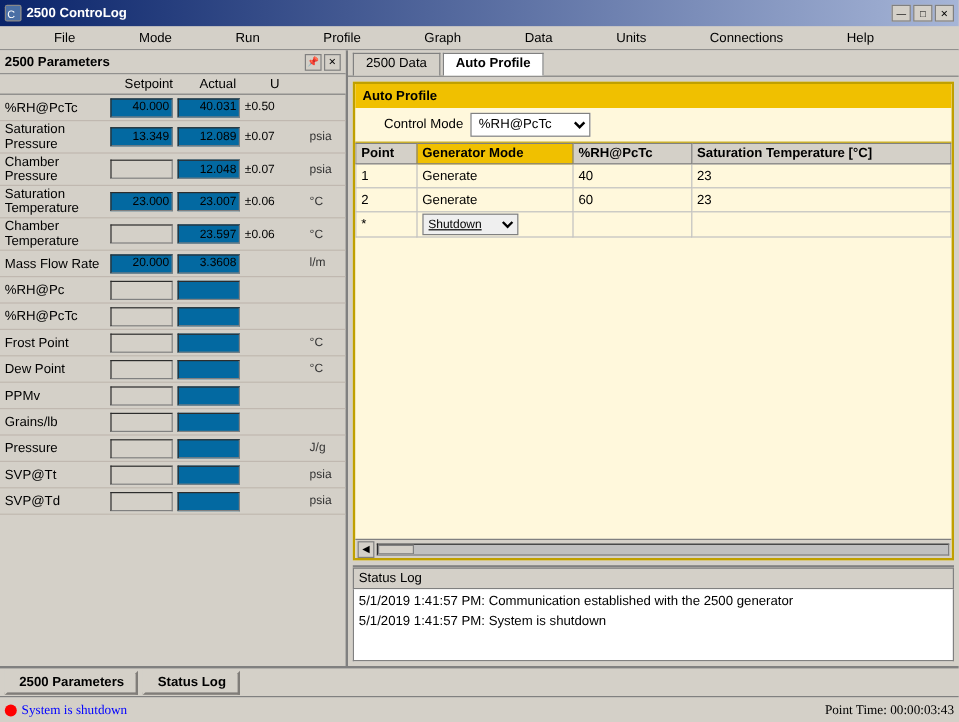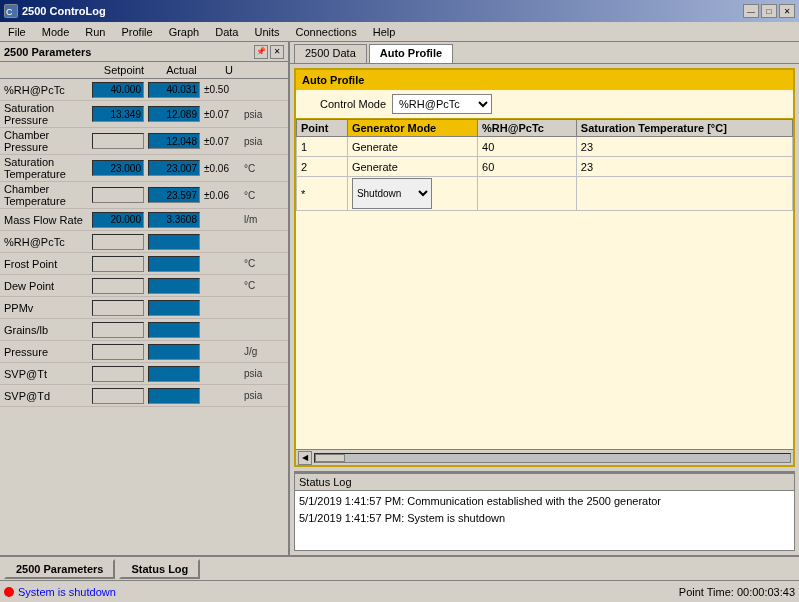--- a/index.html
+++ b/index.html
@@ -8,42 +8,42 @@
     
     .title-bar { background: linear-gradient(to right, #0a246a, #a6b5d7); color: white; height: 22px; display: flex; align-items: center; padding: 0 4px; justify-content: space-between; }
     .title-bar-left { display: flex; align-items: center; gap: 4px; }
     .title-bar-icon { width: 14px; height: 14px; background: #888; border-radius: 2px; display: flex; align-items: center; justify-content: center; font-size: 8px; color: white; }
     .title-bar-title { font-size: 11px; font-weight: bold; }
     .title-bar-controls { display: flex; gap: 2px; }
     .title-btn { width: 16px; height: 14px; background: #d4d0c8; border: 1px solid #808080; display: flex; align-items: center; justify-content: center; font-size: 8px; cursor: pointer; color: #000; }
 
     
     .menu-bar { background: #d4d0c8; height: 20px; display: flex; align-items: center; border-bottom: 1px solid #808080; }
-    .menu-item { padding: 2px 8px; cursor: pointer; font-size: 11px; }
+    .menu-item { padding: 2px 8px; cursor: pointer; font-size: 11px; margin-left: 37px; }
 
     
     .main-content { display: flex; height: calc(602px - 22px - 20px - 25px - 22px); }
 
     
     .left-panel { width: 290px; background: #d4d0c8; border-right: 2px solid #808080; display: flex; flex-direction: column; }
     .panel-header { background: #d4d0c8; border-bottom: 1px solid #808080; padding: 2px 4px; display: flex; justify-content: space-between; align-items: center; height: 20px; }
     .panel-header-title { font-size: 11px; font-weight: bold; }
     .panel-header-controls { display: flex; gap: 2px; }
 
     
     .params-table-header { display: grid; grid-template-columns: 90px 60px 55px 40px 30px; padding: 2px 4px; background: #d4d0c8; border-bottom: 1px solid #808080; }
     .params-table-header span { font-size: 11px; font-weight: normal; text-align: center; }
     .params-table-header span:first-child { text-align: left; }
 
     .params-scroll { flex: 1; overflow-y: auto; overflow-x: hidden; }
     .param-row { display: grid; grid-template-columns: 88px 56px 56px 40px 32px; align-items: center; padding: 1px 4px; border-bottom: 1px solid #c0b8b0; min-height: 22px; }
     .param-label { font-size: 11px; }
     .param-input { width: 52px; height: 16px; border: 1px inset #808080; background: #0369a1; font-size: 10px; text-align: right; padding-right: 2px; }
     .param-input.readonly { background: #d4d0c8; }
-    .param-unit { font-size: 10px; color: #333; }
+    .param-unit { font-size: 10px; color: #333; margin-left: 14px; }
     .param-u { font-size: 10px; }
 
     
     .right-panel { flex: 1; display: flex; flex-direction: column; background: #d4d0c8; }
     .tabs-bar { display: flex; padding: 2px 4px 0; background: #d4d0c8; border-bottom: 1px solid #808080; height: 22px; }
     .tab { padding: 2px 10px; border: 1px solid #808080; border-bottom: none; background: #d4d0c8; cursor: pointer; font-size: 11px; margin-right: 2px; }
     .tab.active { background: white; font-weight: bold; }
 
     
     .auto-profile-pane { background: #fff8dc; border: 2px solid #c0a000; margin: 4px; flex: 1; display: flex; flex-direction: column; overflow: hidden; }
@@ -71,21 +71,21 @@
     .scroll-track { flex: 1; height: 10px; background: #c0c0c0; border: 1px inset #808080; }
     .scroll-thumb { width: 30px; height: 100%; background: #d4d0c8; border: 1px solid #808080; }
 
     
     .status-log-area { height: 80px; border-top: 2px solid #808080; display: flex; flex-direction: column; margin: 0 4px 4px; }
     .status-log-header { background: #d4d0c8; border: 1px solid #808080; padding: 1px 4px; display: flex; justify-content: space-between; height: 18px; align-items: center; }
     .status-log-content { background: white; flex: 1; padding: 2px 4px; overflow-y: auto; border: 1px solid #808080; border-top: none; font-size: 11px; }
     .log-line { line-height: 1.5; }
 
     
-    .status-bar { height: 22px; background: #d4d0c8; border-top: 1px solid #808080; display: flex; align-items: center; justify-content: space-between; padding: 0 4px; }
+    .status-bar { height: 22px; background: #d4d0c8; border-top: 1px solid #808080; display: flex; align-items: center; justify-content: space-between; padding: 0 4px; font-family: Liberation Serif, serif; }
     .status-left { display: flex; align-items: center; gap: 4px; }
     .status-dot { width: 10px; height: 10px; background: red; border-radius: 50%; }
     .status-text { font-size: 11px; color: #0000ff; }
     .status-right { font-size: 11px; }
 
     
     .bottom-tabs { height: 25px; background: #d4d0c8; border-top: 2px solid #808080; display: flex; align-items: center; padding: 2px 4px; gap: 4px; }
     .bottom-tab { padding: 2px 10px; border: 2px outset #d4d0c8; background: #d4d0c8; cursor: pointer; font-size: 11px; font-weight: bold; height: 20px; display: flex; align-items: center; }
 
     
@@ -188,20 +188,27 @@
       </div>
 
       <div class="param-row">
         <span class="param-label">Mass Flow Rate</span>
         <input class="param-input" value="20.000" style="">
         <input class="param-input" value="3.3608" readonly="" style="">
         <span class="param-u"></span>
         <span class="param-unit">l/m</span>
       </div>
 
+      <div class="param-row">
+        <span class="param-label">%RH@Pc</span>
+        <input class="param-input readonly" value="" readonly="" style="">
+        <input class="param-input" value="" readonly="" style="">
+        <span class="param-u"></span>
+        <span class="param-unit"></span>
+      </div>
 
       <div class="param-row">
         <span class="param-label">%RH@PcTc</span>
         <input class="param-input readonly" value="" readonly="" style="">
         <input class="param-input" value="" readonly="" style="">
         <span class="param-u"></span>
         <span class="param-unit"></span>
       </div>
 
       <div class="param-row">
@@ -310,21 +317,21 @@
               <tr>
                 <td>2</td>
                 <td>Generate</td>
                 <td>60</td>
                 <td>23</td>
 
               </tr>
               <tr>
                 <td>*</td>
                 <td>
-                  <select style="width:80px;font-size:10px;height:31px;">
+                  <select style="width:80px;font-size:10px;height:18px;text-decoration:underline;">
                     <option selected="">Shutdown</option>
                     <option>Generate</option>
                   </select>
                 </td>
                 <td><input style="width: 40px; border: none; font-size: 10px;" value=""></td>
                 <td><input style="width: 40px; border: none; font-size: 10px;" value=""></td>
 
               </tr>
             </tbody>
           </table>

